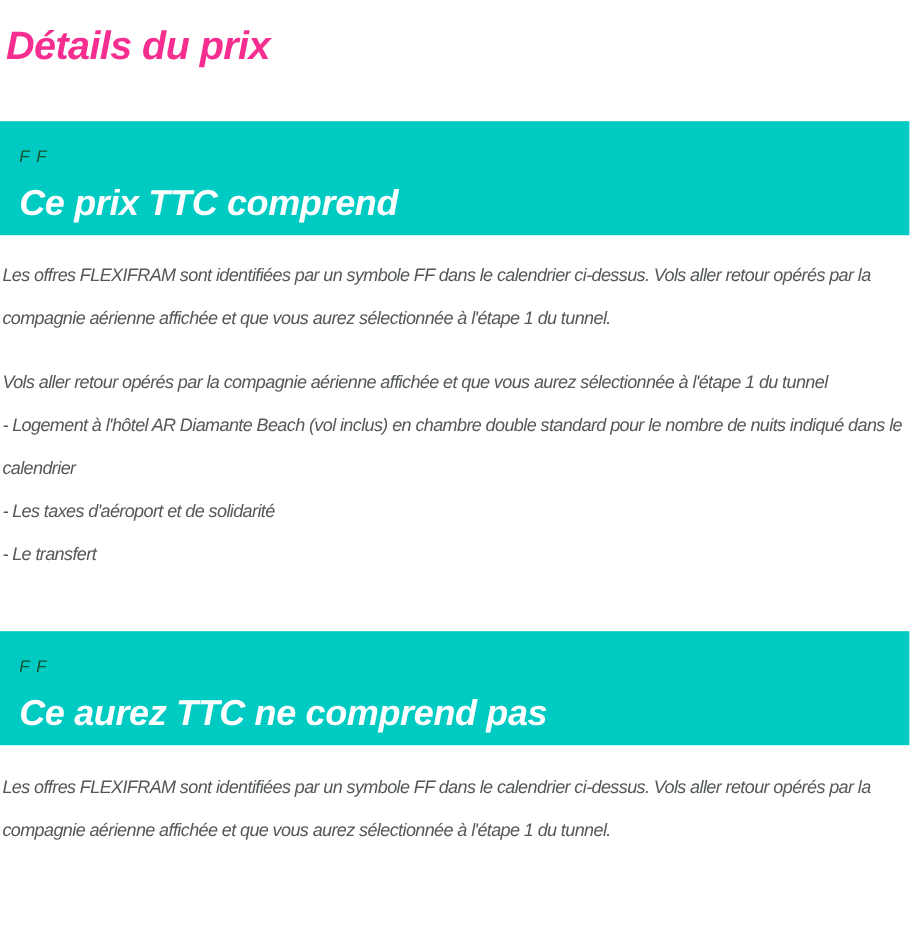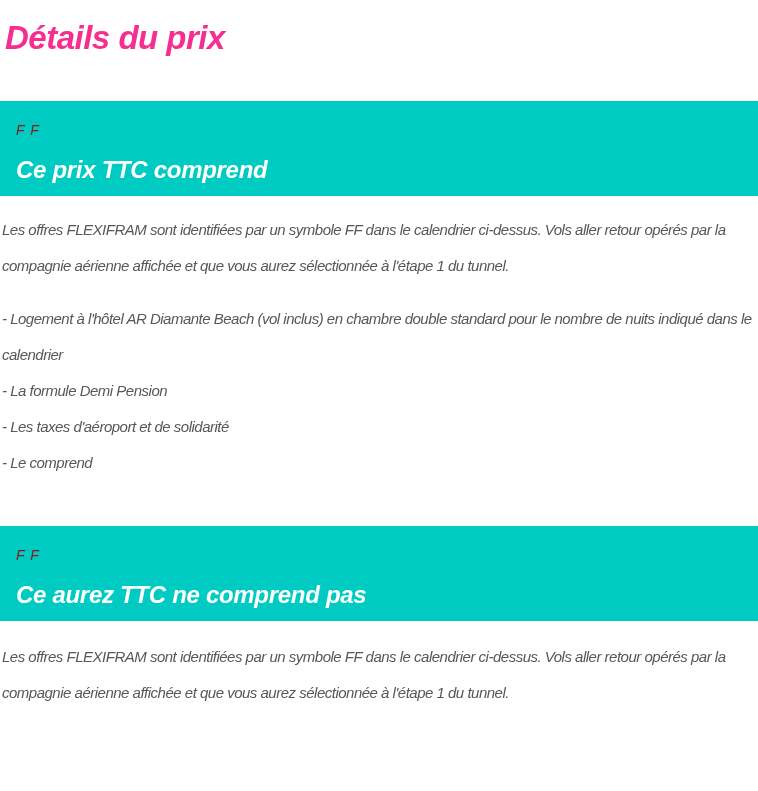--- a/index.html
+++ b/index.html
@@ -31,26 +31,26 @@
     width: 758px;
     height: 95px;
     margin-top: 47px;
     background: #00cbc3;
     padding: 21px 16px 0 16px;
   }
   .section-banner.second { margin-top: 45px; }
   .ff-badge {
     font-size: 14px;
     line-height: 17px;
-    color: #7f1d1d;
+    color: #14532d;
     letter-spacing: 1px;
   }
   .section-heading {
     margin: 18px 0 0 0;
-    font-size: 24px;
+    font-size: 30px;
     line-height: 26px;
     font-weight: bold;
     font-style: italic;
     color: #ffffff;
     letter-spacing: -0.3px;
   }
   .section-body {
     padding-left: 2px;
     padding-right: 2px;
     font-size: 15px;
@@ -69,24 +69,24 @@
 <h1 class="page-title">Détails du prix</h1>
 
 <section class="price-section">
   <div class="section-banner">
     <div class="ff-badge">F F</div>
     <h2 class="section-heading">Ce prix TTC comprend</h2>
   </div>
   <div class="section-body">
     <p class="section-intro">Les offres FLEXIFRAM sont identifiées par un symbole FF dans le calendrier ci-dessus. Vols aller retour opérés par la compagnie aérienne affichée et que vous aurez sélectionnée à l'étape 1 du tunnel.</p>
     <div class="item-list">
+      <div class="list-item">Vols aller retour opérés par la compagnie aérienne affichée et que vous aurez sélectionnée à l'étape 1 du tunnel</div>
       <div class="list-item">- Logement à l'hôtel AR Diamante Beach (vol inclus) en chambre double standard pour le nombre de nuits indiqué dans le calendrier</div>
-      <div class="list-item">- La formule Demi Pension</div>
       <div class="list-item">- Les taxes d'aéroport et de solidarité</div>
-      <div class="list-item">- Le comprend</div>
+      <div class="list-item">- Le transfert</div>
     </div>
   </div>
 </section>
 
 <section class="price-section">
   <div class="section-banner second">
     <div class="ff-badge">F F</div>
     <h2 class="section-heading">Ce aurez TTC ne comprend pas</h2>
   </div>
   <div class="section-body second-body">

